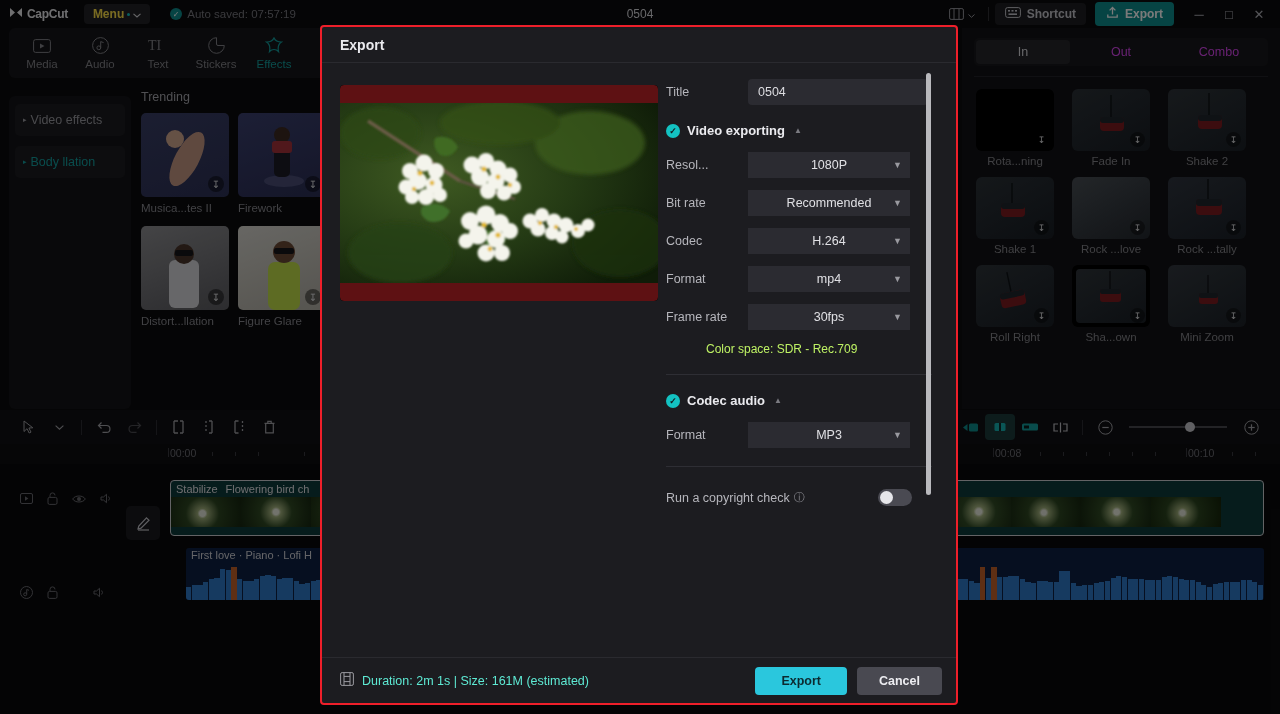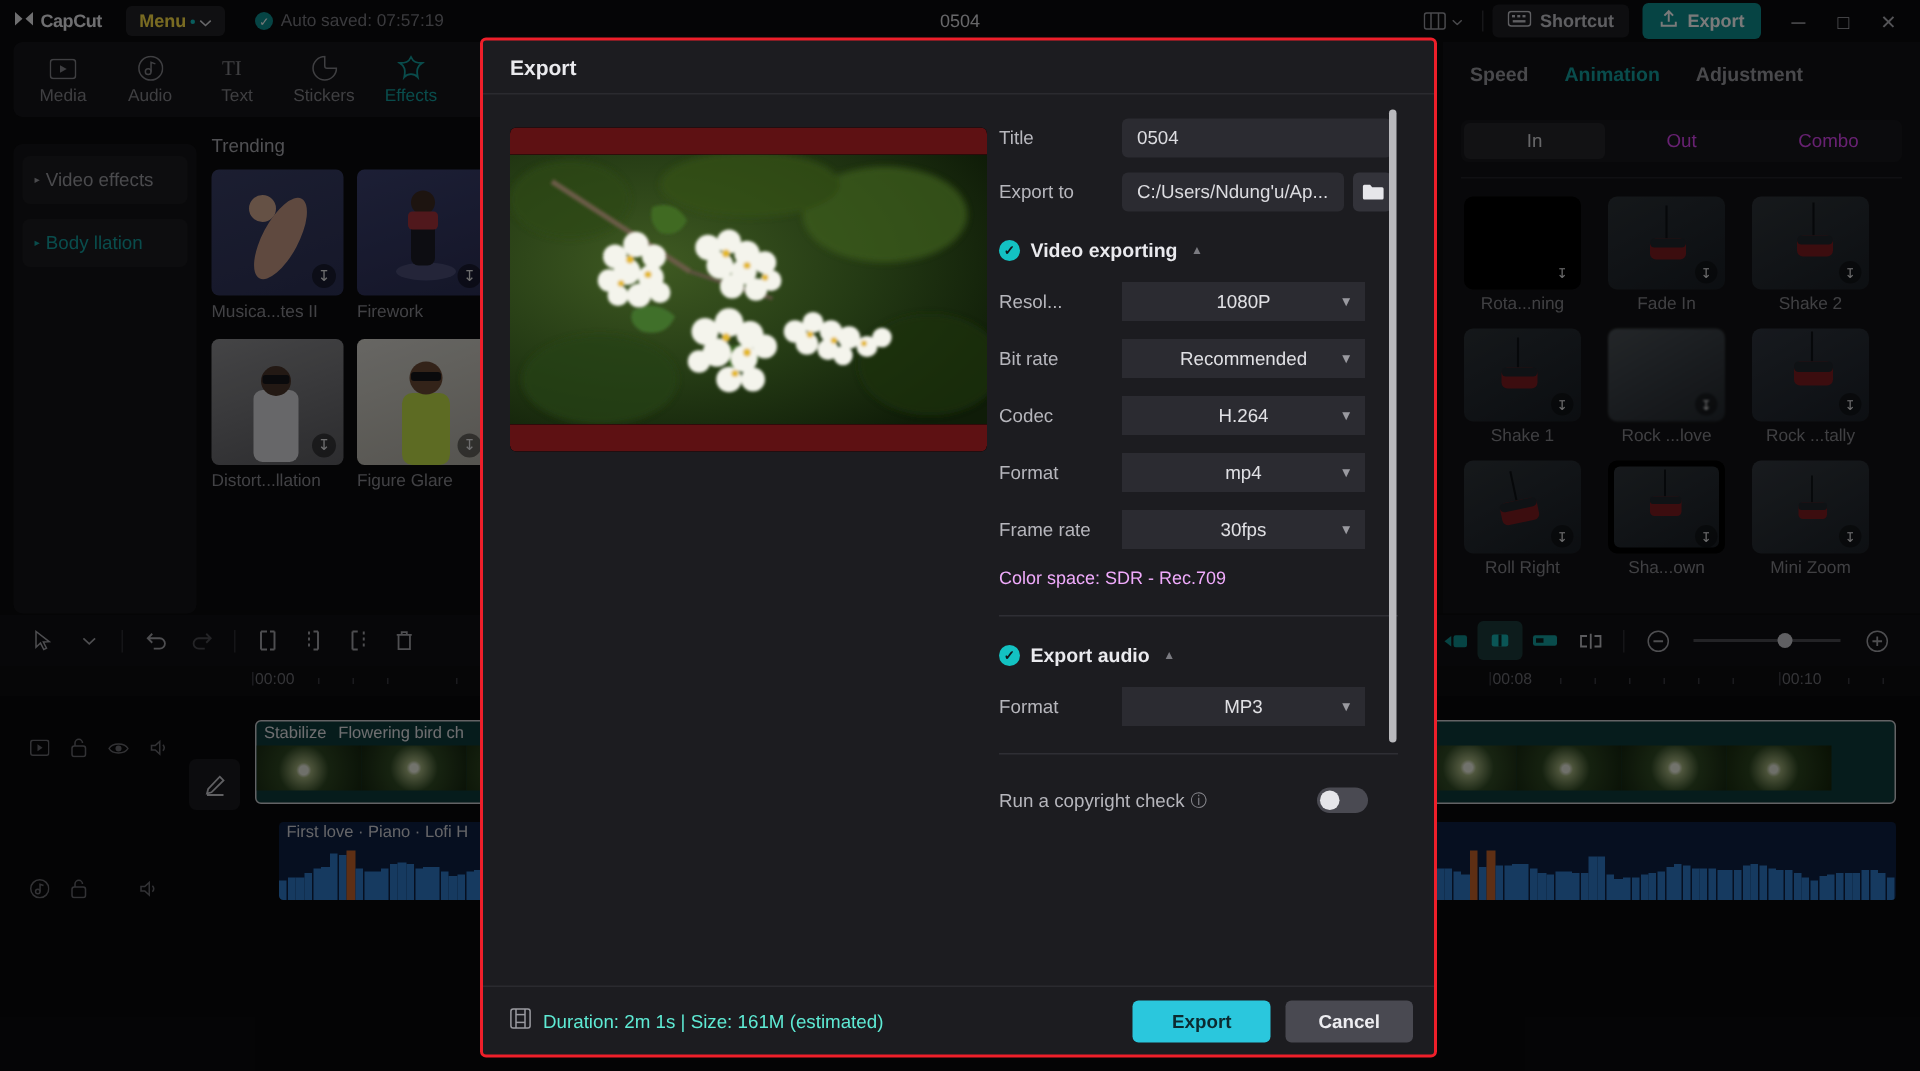--- a/index.html
+++ b/index.html
@@ -258,21 +258,21 @@
   .collapse-caret { color: #7a7a80; font-size: 8px; margin-left: 2px; }
 
   .sel-row { display: flex; align-items: center; height: 26px; margin-bottom: 12px; padding-left: 4px; }
   .sel-label { width: 82px; font-size: 12.5px; color: #b6b6bc; }
   .sel-box {
     width: 162px; height: 26px; background: #2b2b31; border-radius: 0;
     display: flex; align-items: center; justify-content: center;
     position: relative; font-size: 12.5px; color: #e0e0e4;
   }
   .sel-caret { position: absolute; right: 8px; color: #9a9aa0; font-size: 9px; }
-  .note-line { font-size: 12px; color: #f0abfc; padding-left: 4px; margin-top: 4px; }
+  .note-line { font-size: 12px; color: #bef264; padding-left: 4px; margin-top: 4px; margin-left: 40px; }
   .hr { height: 1px; background: #2e2e34; margin: 18px 8px 0 4px; }
 
   .toggle-row { display: flex; align-items: center; padding-left: 4px; margin-top: 22px; }
   .toggle-label { font-size: 12.5px; color: #b6b6bc; display: flex; align-items: center; gap: 4px; }
   .help-ico { font-size: 11px; color: #8a8a90; }
   .switch {
     margin-left: auto; margin-right: 28px; width: 34px; height: 17px; border-radius: 9px;
     background: #4a4a52; position: relative;
   }
   .switch-knob { position: absolute; left: 2px; top: 2px; width: 13px; height: 13px; border-radius: 50%; background: #e6e6ea; }
@@ -483,25 +483,20 @@
             <div class="eff-dl">↧</div>
           </div>
           <div class="eff-label">Figure Glare</div>
         </div>
       </div>
     </div>
 
     <div class="preview-zone"></div>
 
     <div class="rightpanel">
-      <div class="rp-tabs">
-        <div class="rp-tab">Speed</div>
-        <div class="rp-tab active">Animation</div>
-        <div class="rp-tab">Adjustment</div>
-      </div>
       <div class="rp-seg">
         <div class="rp-seg-item active">In</div>
         <div class="rp-seg-item">Out</div>
         <div class="rp-seg-item">Combo</div>
       </div>
       <div class="rp-div"></div>
       <div class="anim-grid">
         <div class="anim-cell">
           <div class="anim-thumb blank">
             <div class="anim-dl">↧</div>
@@ -1102,31 +1097,20 @@
 
       <div class="dlg-right">
 
         <div class="frm-row">
           <div class="frm-label">Title</div>
           <div class="frm-input">
             <span>0504</span>
           </div>
         </div>
 
-        <div class="frm-row">
-          <div class="frm-label">Export to</div>
-          <div class="frm-input narrow">
-            <span>C:/Users/Ndung'u/Ap...</span>
-          </div>
-          <div class="folder-btn">
-            <svg width="15" height="12" viewBox="0 0 15 12">
-                <path d="M0.6 2.2 A1 1 0 0 1 1.6 1.2 L5.4 1.2 L6.8 2.8 L13.4 2.8 A1 1 0 0 1 14.4 3.8 L14.4 10 A1 1 0 0 1 13.4 11 L1.6 11 A1 1 0 0 1 0.6 10 Z" fill="#e6e6ea"></path>
-              </svg>
-          </div>
-        </div>
 
         <div class="sec-head">
           <span class="chk">✓</span>
           <span class="sec-head-text">Video exporting</span>
           <span class="collapse-caret">▲</span>
         </div>
 
         <div class="sel-row">
           <div class="sel-label">Resol...</div>
           <div class="sel-box">
@@ -1161,21 +1145,21 @@
             <span>30fps</span>
             <span class="sel-caret">▼</span>
           </div>
         </div>
 
         <div class="note-line">Color space: SDR - Rec.709</div>
         <div class="hr"></div>
 
         <div class="sec-head">
           <span class="chk">✓</span>
-          <span class="sec-head-text">Export audio</span>
+          <span class="sec-head-text">Codec audio</span>
           <span class="collapse-caret">▲</span>
         </div>
 
         <div class="sel-row">
           <div class="sel-label">Format</div>
           <div class="sel-box">
             <span>MP3</span>
             <span class="sel-caret">▼</span>
           </div>
         </div>

